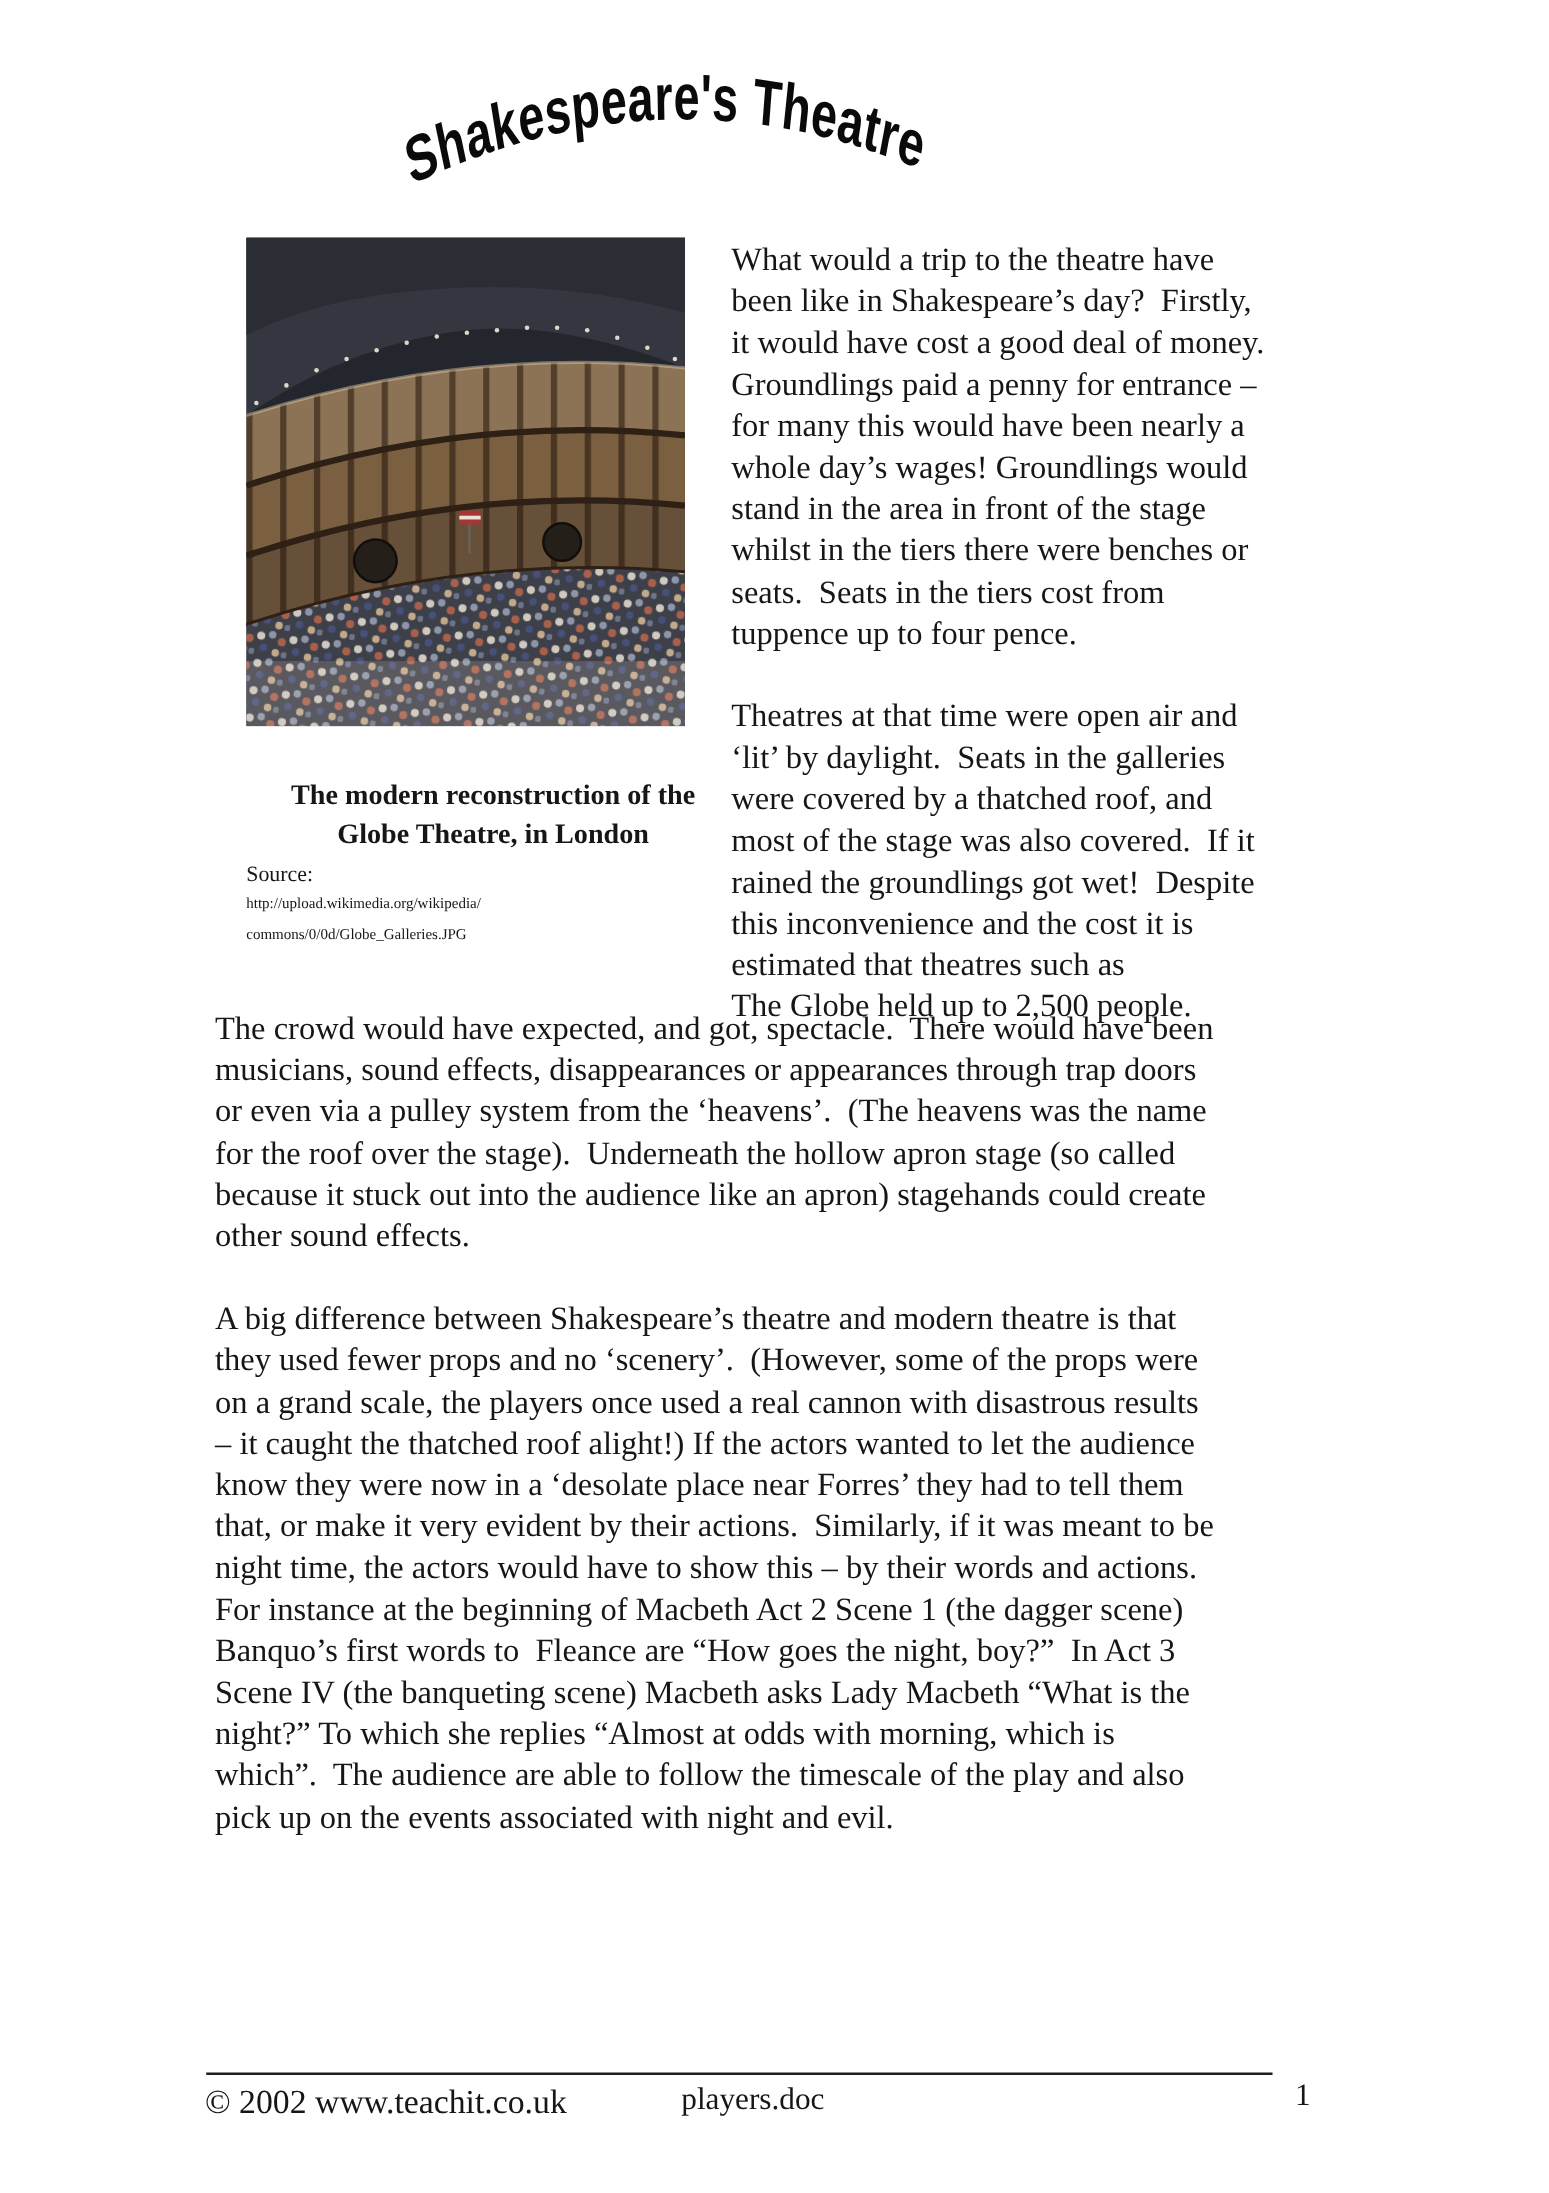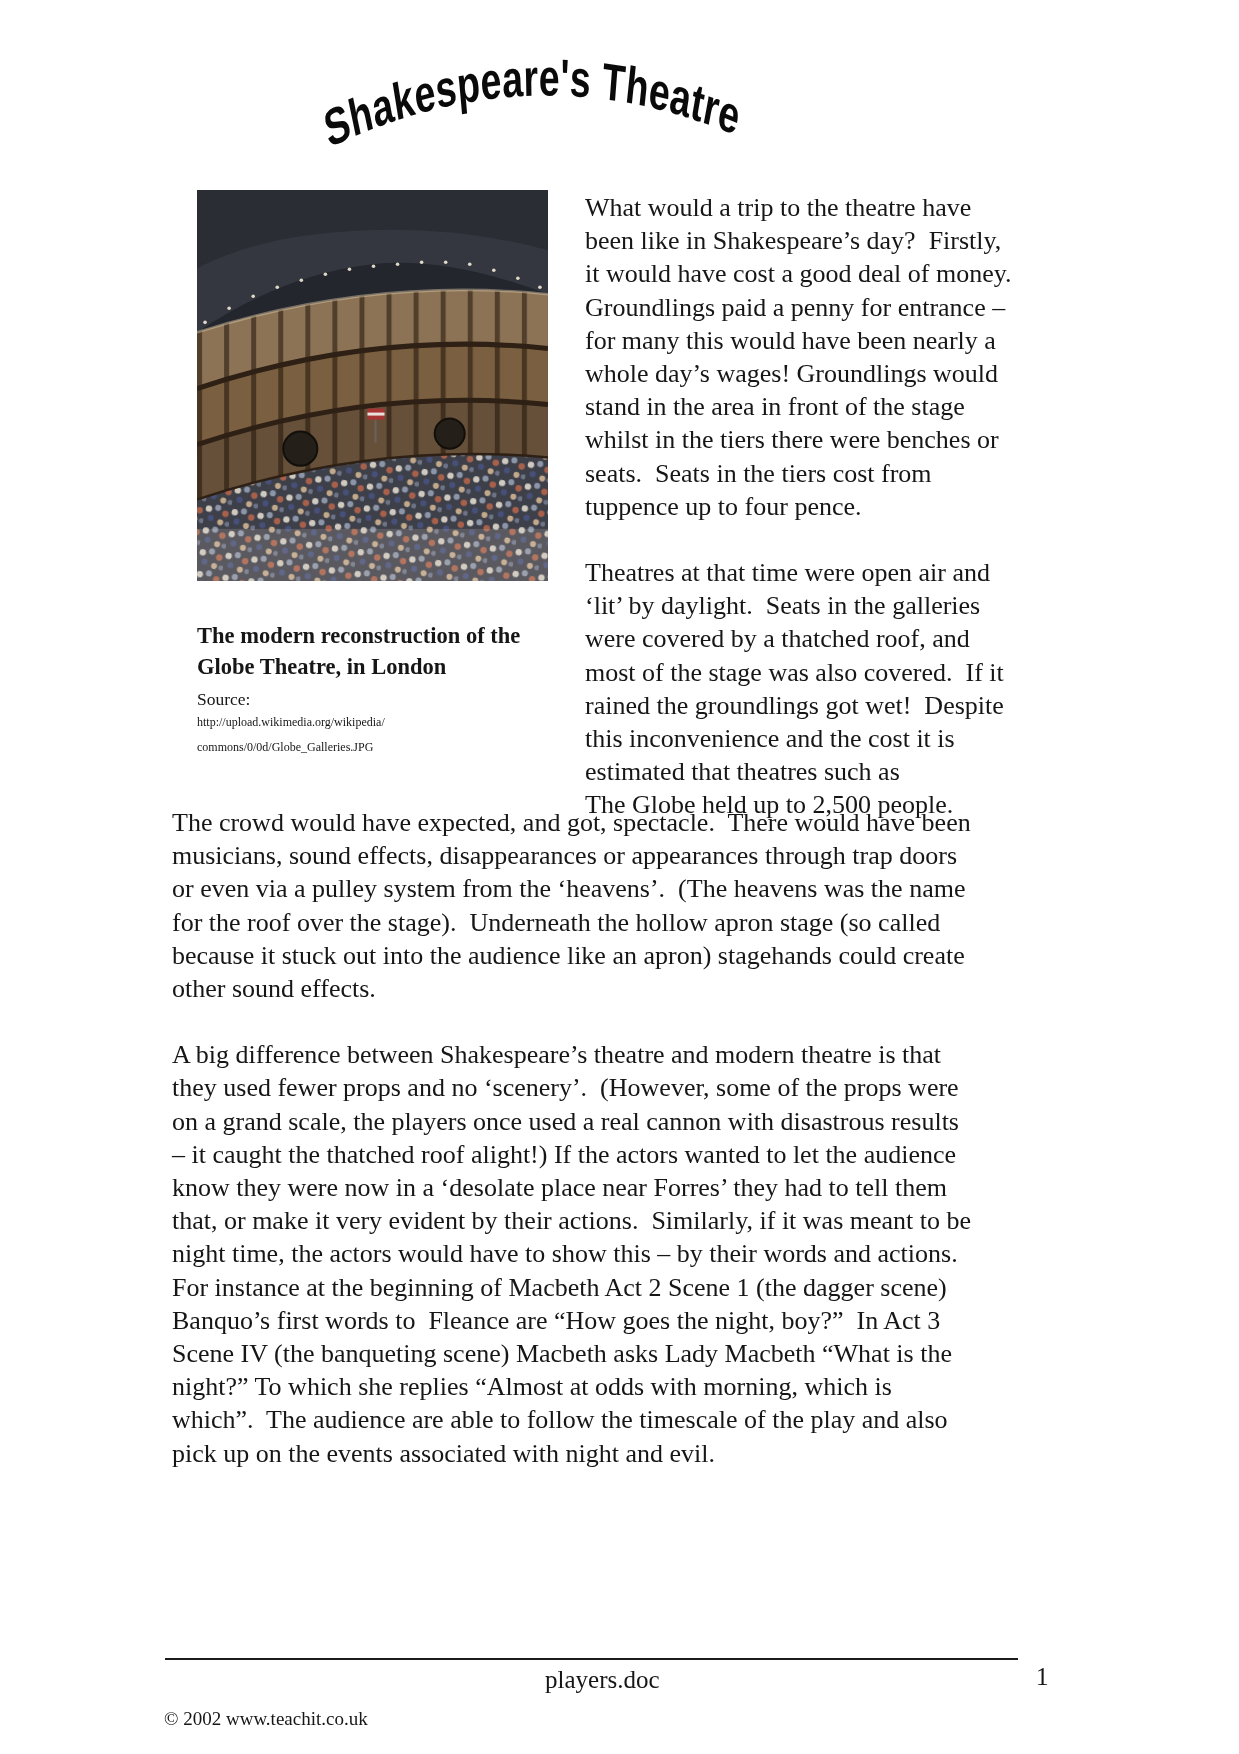--- a/index.html
+++ b/index.html
@@ -27,39 +27,39 @@
     letter-spacing: 0.5px;
   }
 
   .photo {
     position: absolute; left: 197px; top: 190px;
     width: 351px; height: 391px;
   }
   .photo svg { display: block; }
 
   .caption { position: absolute; left: 197px; top: 620px; width: 395px; }
-  .cap-title { font-weight: 700; font-size: 22.5px; line-height: 31px; white-space: pre-wrap; }
+  .cap-title { font-weight: 700; font-size: 22.5px; line-height: 31px; white-space: pre-wrap; text-align: center; }
   .cap-source { font-weight: 400; font-size: 17.5px; line-height: 22px; margin-top: 6px; }
   .cap-url { font-size: 12px; line-height: 25px; white-space: pre-wrap; }
 
   .intro-col {
     position: absolute; left: 585px; top: 147px; width: 505px;
     font-size: 26px; line-height: 33.2px; margin-top: 44px;
   }
   .body-col {
     position: absolute; left: 172px; top: 806px; width: 1010px;
     font-size: 26px; line-height: 33.2px;
   }
   .intro-col p, .body-col p { margin: 0 0 33px 0; white-space: pre-wrap; }
 
   .footer-rule {
     position: absolute; left: 165px; top: 1658px;
     width: 853px; height: 2px; background: #1c1c1c;
   }
-  .footer-copy { position: absolute; left: 164px; top: 1666px; font-size: 19px; margin-top: 42px; }
+  .footer-copy { position: absolute; left: 164px; top: 1666px; font-size: 27px; }
   .footer-file { position: absolute; left: 545px; top: 1666px; font-size: 25px; }
   .page-num  { position: absolute; left: 1036px; top: 1663px; font-size: 25px; }
 </style>
 </head>
 <body>
 
 <div class="page">
 
   <svg class="title-wrap" viewBox="0 0 640 150" width="640" height="150">
     <defs>

